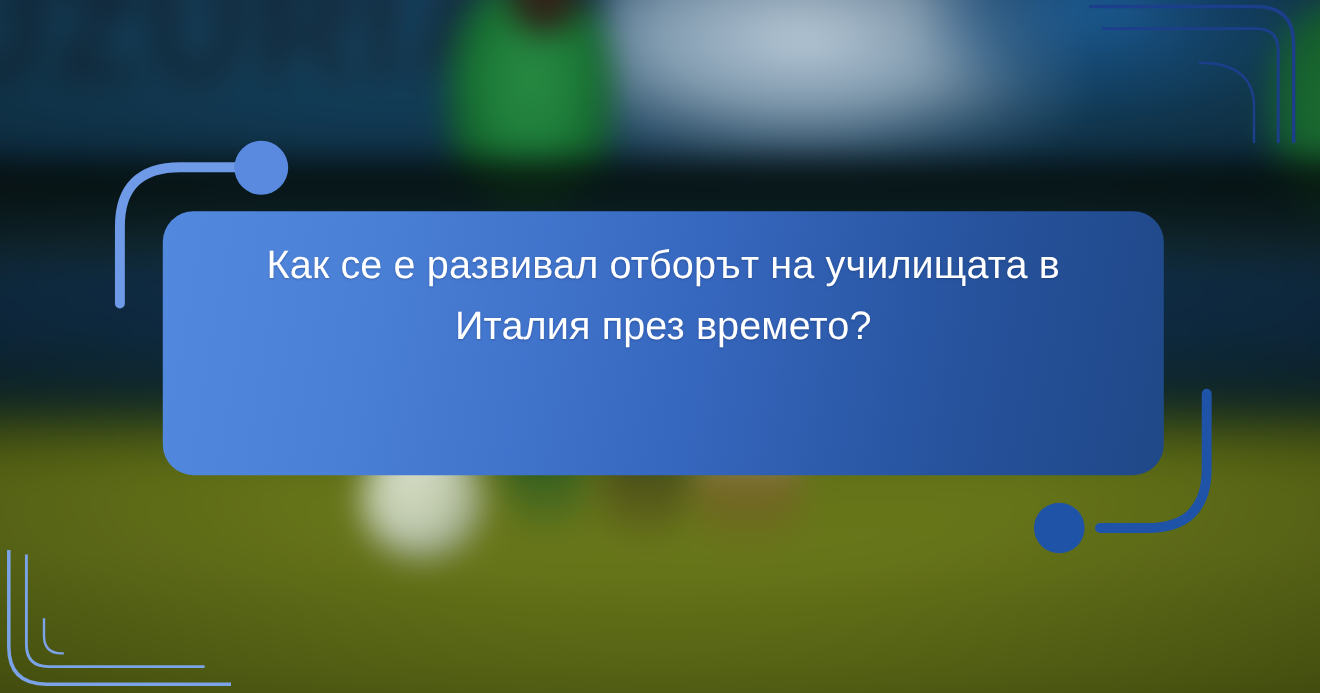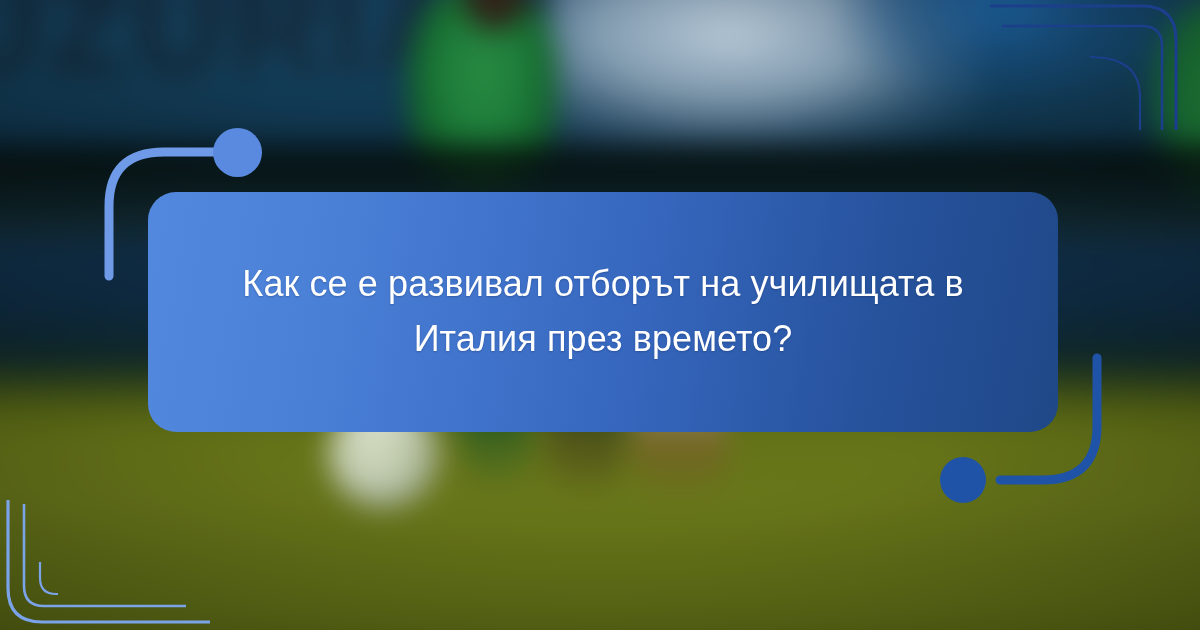--- a/index.html
+++ b/index.html
@@ -184,21 +184,20 @@
   }
 
   
   .question-card {
     position:absolute;
     left:148px; top:192px;
     width:910px; height:240px;
     border-radius:28px;
     background:linear-gradient(100deg, #5289de 0%, #4a7fd6 22%, #3768c0 52%, #27539e 78%, #1f4887 100%);
     display:flex;
-    align-items:center;
     justify-content:center;
     padding:22px 62px;
   }
   .question-text {
     color:#ffffff;
     font-family:"Liberation Sans", sans-serif;
     font-weight:400;
     font-size:36px;
     line-height:1.52;
     text-align:center;

